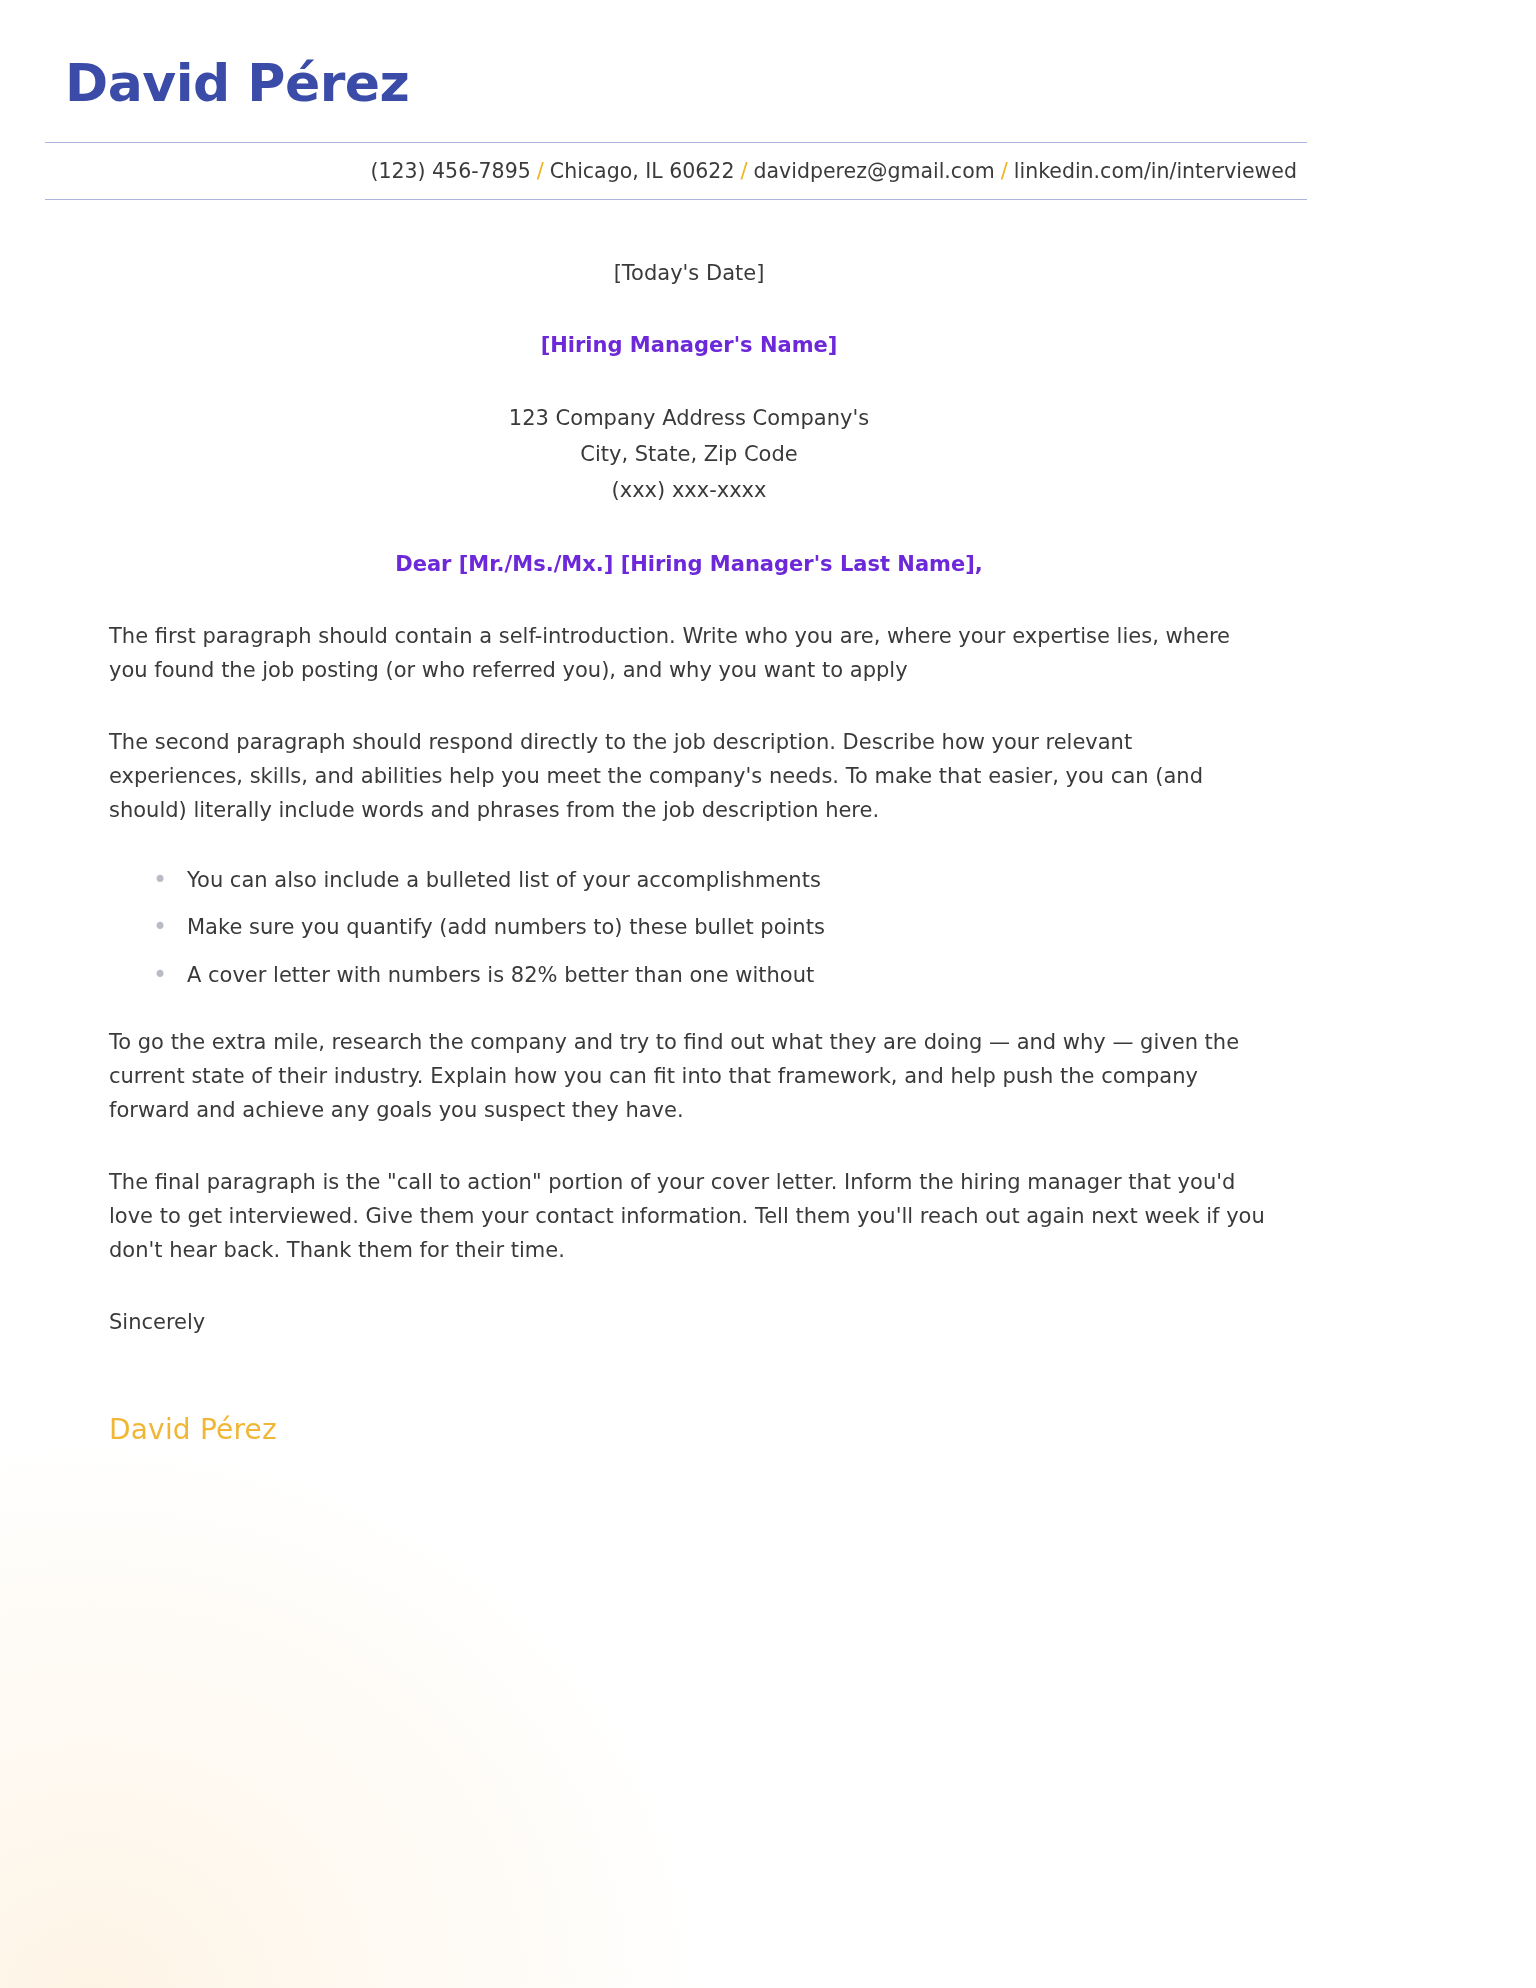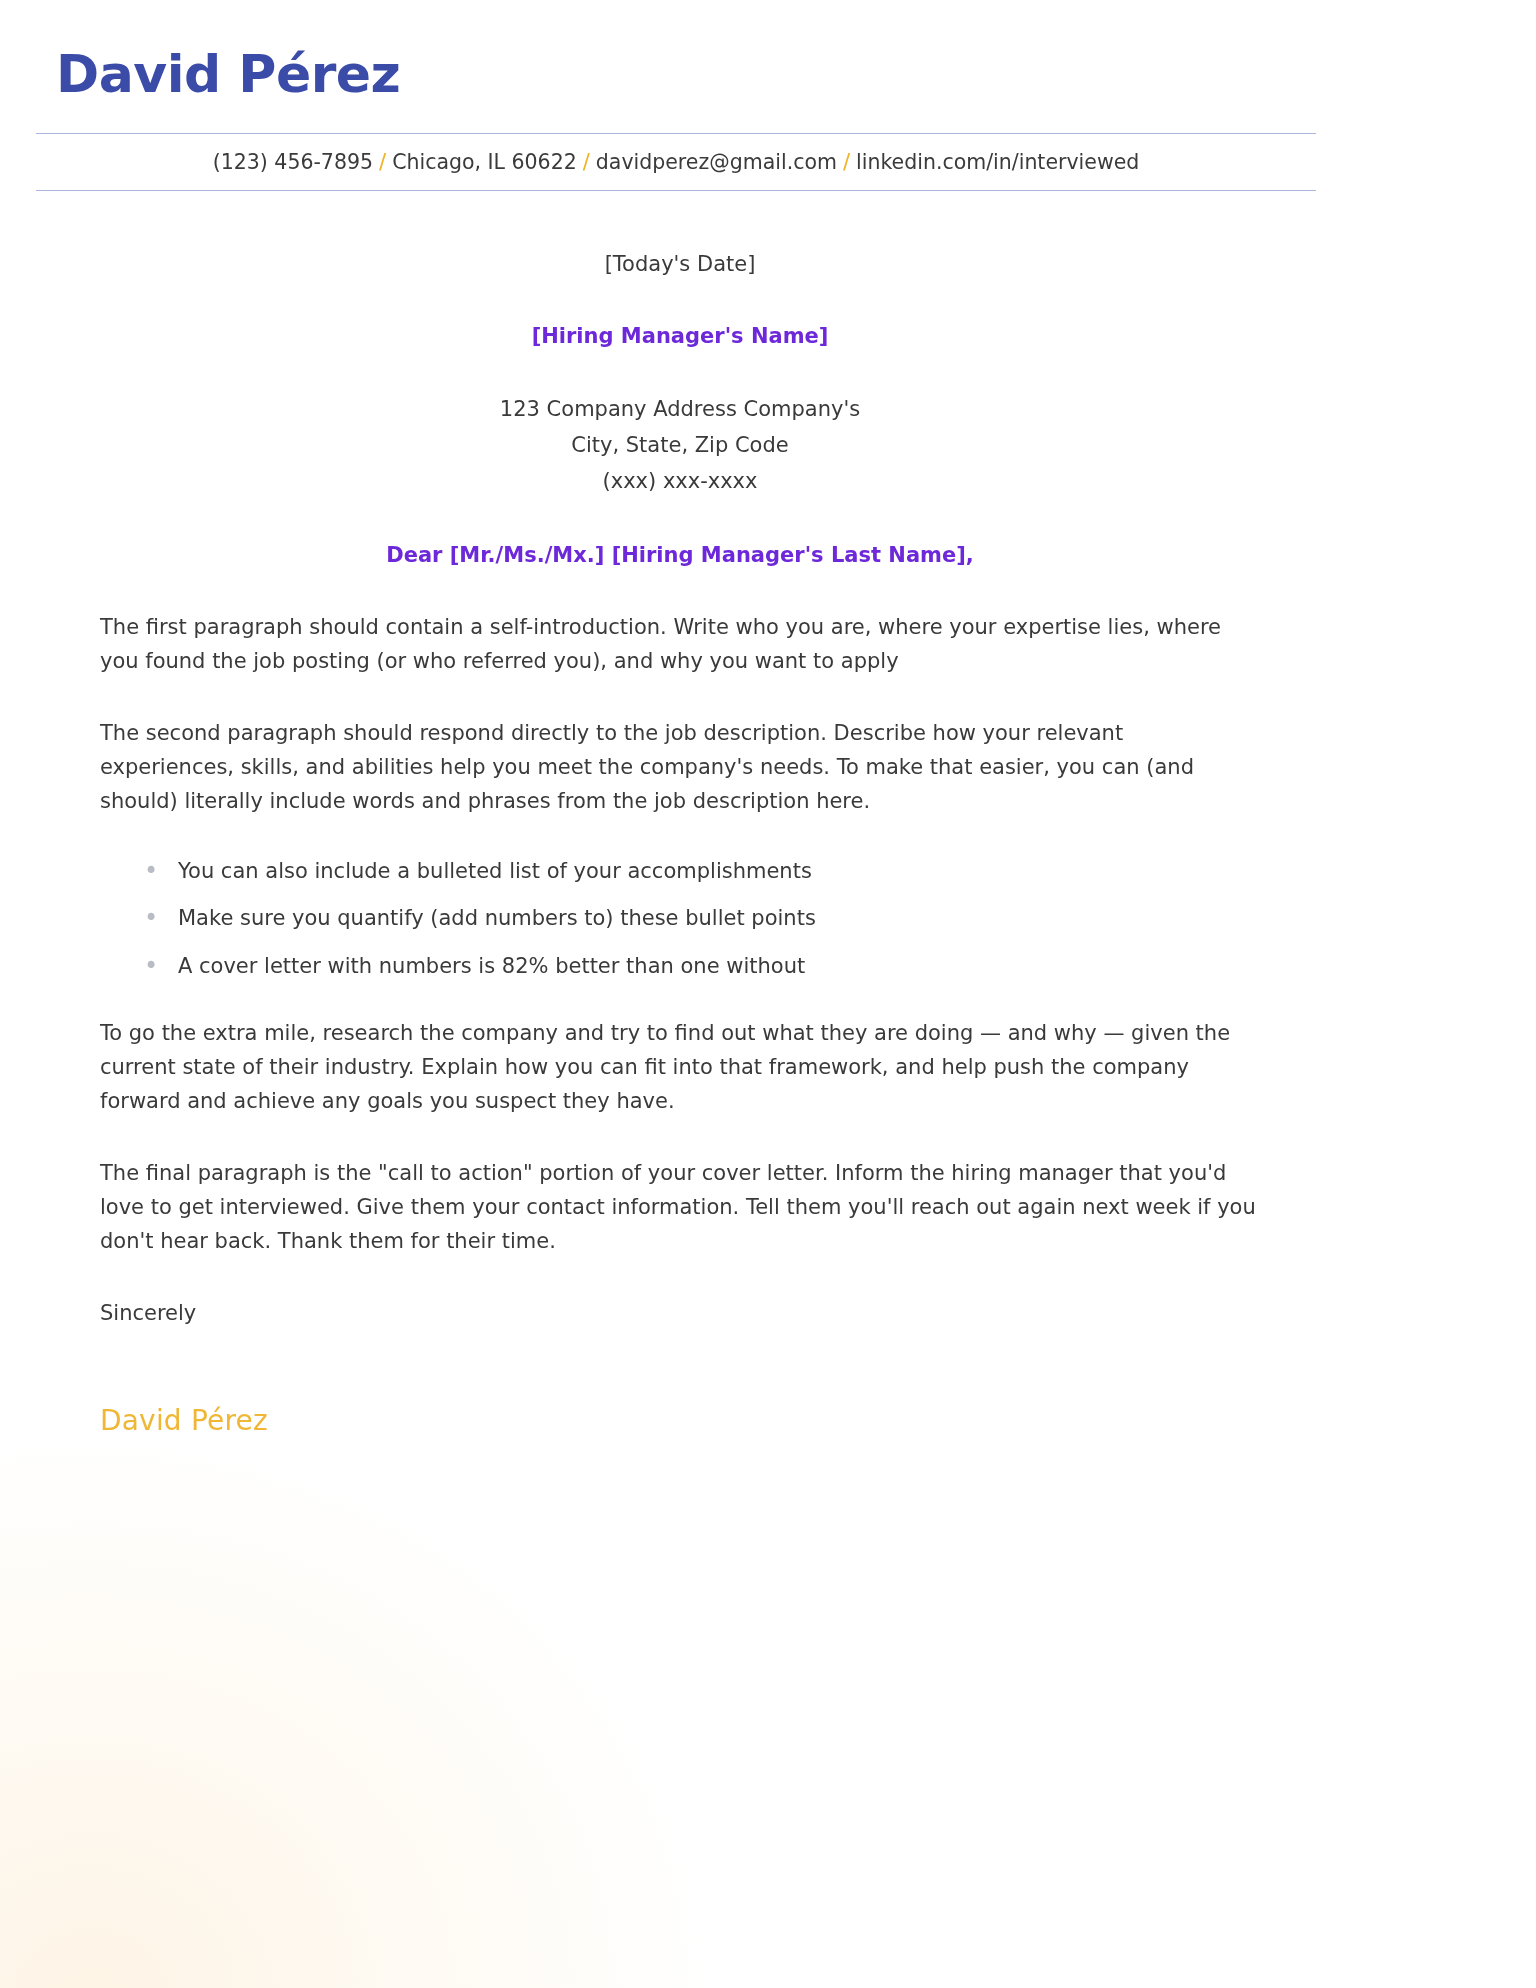--- a/index.html
+++ b/index.html
@@ -12,21 +12,21 @@
     min-height: 1988px;
     font-family: "DejaVu Sans", sans-serif;
     color: #333333;
     -webkit-font-smoothing: antialiased;
   }
   .page {
     position: relative;
     width: 1352px;
     min-height: 1988px;
     box-sizing: border-box;
-    padding: 0;
+    padding: 9px;
     overflow: hidden;
     background: #ffffff;
   }
   
   .page::before {
     content: "";
     position: absolute;
     left: -180px;
     bottom: -260px;
     width: 900px;
@@ -60,21 +60,21 @@
     letter-spacing: 0.1px;
   }
 
   .contact-bar {
     margin: 30px 36px 0 36px;
     border-top: 1px solid #aab4dd;
     border-bottom: 1px solid #aab4dd;
     padding: 16px 0 16px 0;
     display: flex;
     align-items: center;
-    justify-content: center;
+    justify-content: flex-end;
     padding-left: 10px;
     padding-right: 10px;
   }
   .contact-item {
     font-size: 20.5px;
     color: #3b3b3b;
     white-space: nowrap;
   }
   .contact-sep {
     color: #f0b323;

